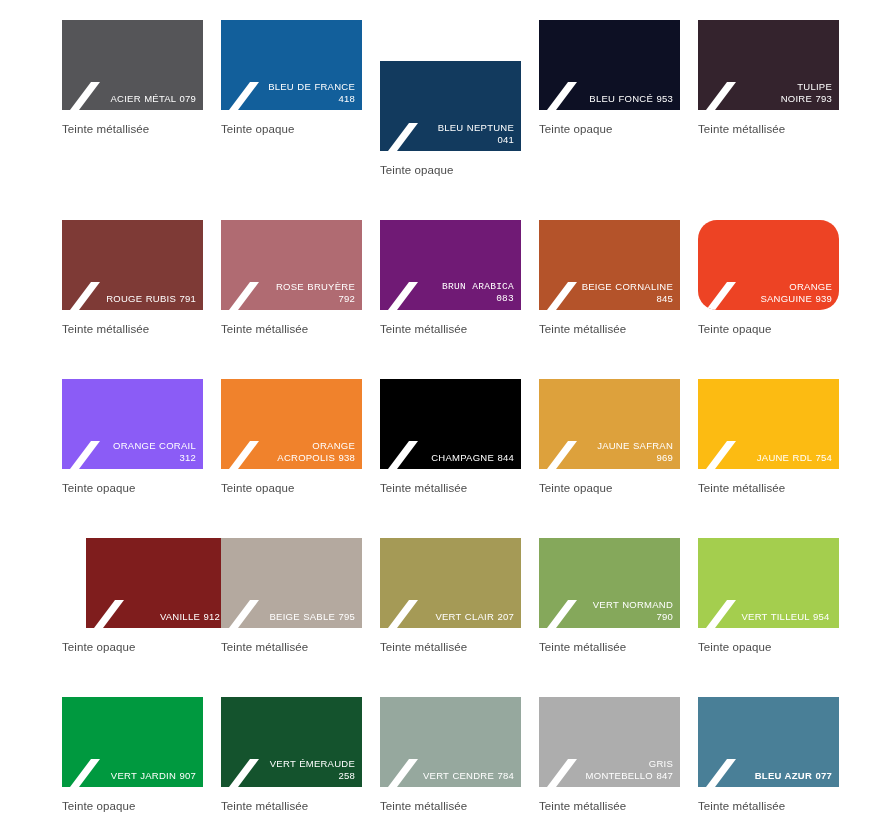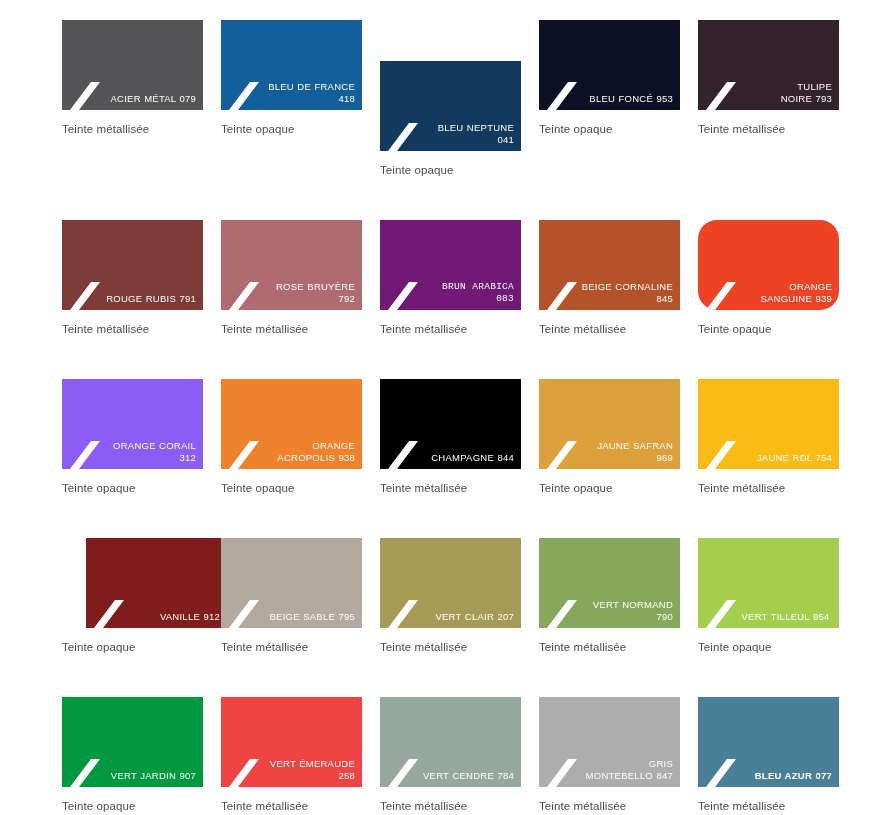--- a/index.html
+++ b/index.html
@@ -310,21 +310,21 @@
       <span class="swatch-mark">
         <svg viewBox="0 0 30 30" xmlns="http://www.w3.org/2000/svg" aria-hidden="true">
           <polygon points="21,2 30,2 9,30 0,30" fill="#ffffff"></polygon>
         </svg>
       </span>
       <span class="swatch-name" style="color: rgb(255, 255, 255);">VERT JARDIN 907</span>
     </div>
     <div class="swatch-finish" style="color: rgb(75, 75, 75);">Teinte opaque</div>
   </div>
     <div class="swatch-cell">
-    <div class="swatch-chip" style="background: #ef4444;">
+    <div class="swatch-chip" style="background: #14532d;">
       <span class="swatch-mark">
         <svg viewBox="0 0 30 30" xmlns="http://www.w3.org/2000/svg" aria-hidden="true">
           <polygon points="21,2 30,2 9,30 0,30" fill="#ffffff"></polygon>
         </svg>
       </span>
       <span class="swatch-name" style="color: rgb(255, 255, 255);">VERT ÉMERAUDE 258</span>
     </div>
     <div class="swatch-finish" style="color: rgb(75, 75, 75);">Teinte métallisée</div>
   </div>
     <div class="swatch-cell">

